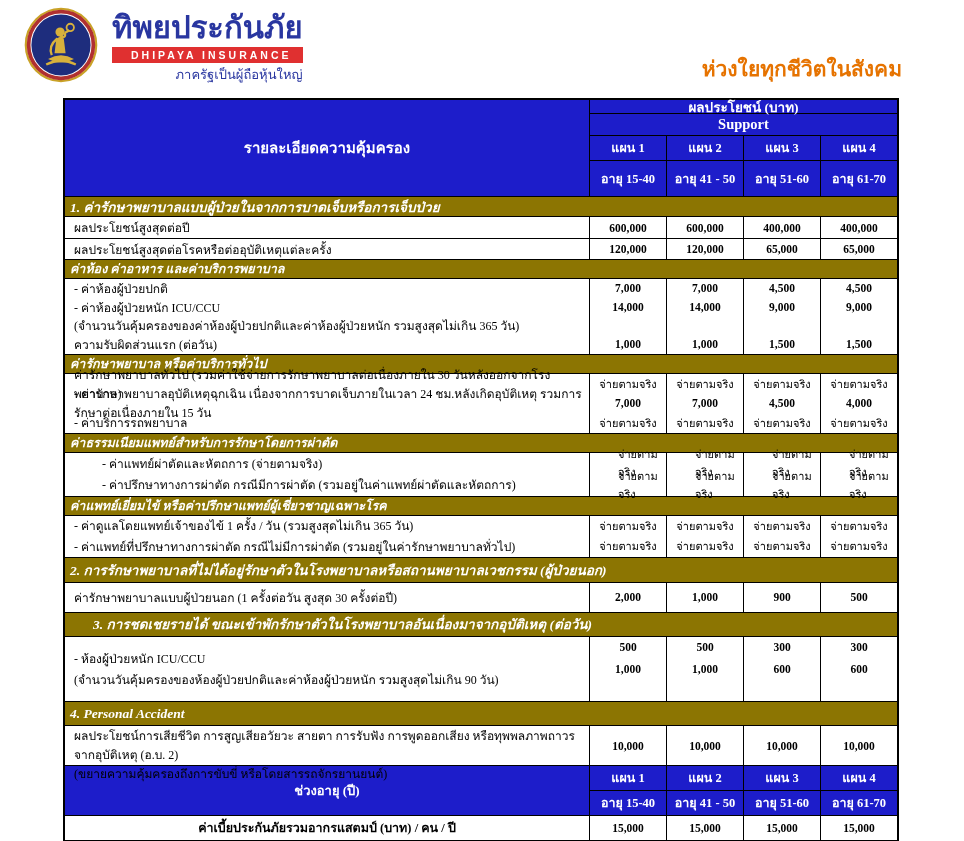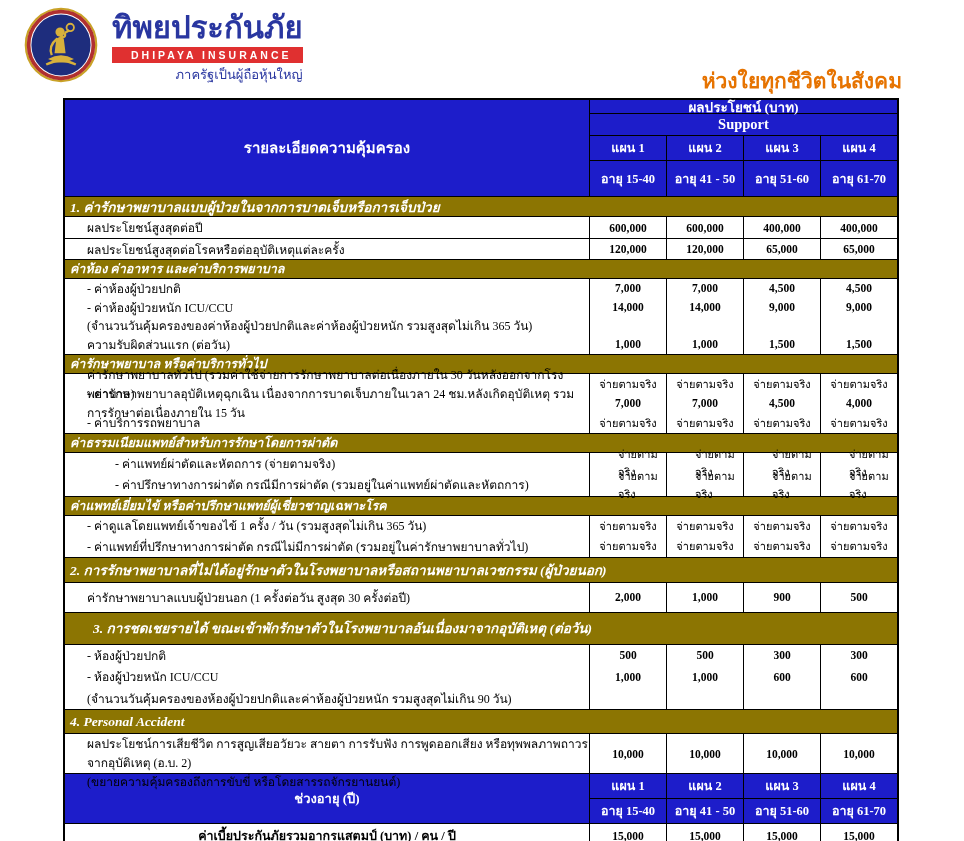--- a/index.html
+++ b/index.html
@@ -12,43 +12,43 @@
   }
 
   
   .brand { position:absolute; left:24px; top:6px; display:flex; gap:14px; }
   .emblem { width:74px; height:78px; }
   .brand-text { display:flex; flex-direction:column; padding-top:6px; }
   .brand-thai { font-family:"Liberation Sans","DejaVu Sans",sans-serif; font-weight:bold; font-size:31px; line-height:1.05; color:#2936a0; }
   .brand-band { margin-top:2px; background:#e03030; color:#fff; font-family:"Liberation Sans","DejaVu Sans",sans-serif;
     font-weight:bold; font-size:10.5px; letter-spacing:3px; padding:2px 2px 2px 10px; text-align:center; }
   .brand-sub { margin-top:1px; color:#2936a0; font-family:"Liberation Sans","DejaVu Sans",sans-serif; font-size:13px; text-align:right; }
-  .tagline { position:absolute; top:64px; right:62px; font-family:Liberation Mono, monospace;
+  .tagline { position:absolute; top:52px; right:62px; font-family:Liberation Mono, monospace;
     font-weight:bold; font-size:21px; color:#e67300; }
 
   
   .tbl { position:absolute; left:63px; top:98px; width:836px; border:2px solid #000; background:#fff; }
 
   .thead { display:flex; height:96px; background:#1d1dca; color:#fff; }
   .th-desc { flex:0 0 524px; display:flex; align-items:center; justify-content:center; font-weight:bold; font-size:15px; }
   .th-right { flex:1; display:flex; flex-direction:column; border-left:1px solid #000; }
   .th-benefit { height:14px; border-bottom:1px solid #000; display:flex; align-items:center; justify-content:center; font-weight:bold; font-size:13.5px; }
   .th-support { height:22px; border-bottom:1px solid #000; display:flex; align-items:center; justify-content:center; font-weight:bold; font-size:14.5px; }
   .th-plans { height:25px; display:flex; border-bottom:1px solid #000; }
   .th-ages { flex:1; display:flex; }
   .hcell { flex:1; display:flex; align-items:center; justify-content:center; font-weight:bold; font-size:12.5px; }
   .hcell + .hcell { border-left:1px solid #000; }
 
   .sec { border-top:1px solid #000; background:#8c7502; color:#fff; font-style:italic; font-weight:bold;
     font-size:12.5px; display:flex; align-items:center; padding-left:5px; height:19px; }
   .sec.big { font-size:13.5px; }
-  .sec.r0 { height:20px; } .sec.r11 { height:25px; } .sec.r13 { height:32px;padding-left:28px; } .sec.r15 { height:24px; }
+  .sec.r0 { height:20px; } .sec.r11 { height:25px; } .sec.r13 { height:24px;padding-left:28px; } .sec.r15 { height:24px; }
 
   .row { display:flex; border-top:1px solid #000; background:#fff; }
-  .desc { flex:0 0 524px; padding-left:22px; display:flex; flex-direction:column; justify-content:center; }
+  .desc { flex:0 0 524px; padding-left:9px; display:flex; flex-direction:column; justify-content:center; }
   .val { flex:1; border-left:1px solid #000; display:flex; flex-direction:column; justify-content:center; }
   .line { display:flex; align-items:center; font-size:12px; height:20px; }
   .val .line { justify-content:center; }
   .num { font-weight:bold; font-size:11.5px; }
   .paid { font-size:11px; }
 
   .r1 .line { height:21px; }
   .r2 .line { height:20px; }
   .r4 .line { height:18.7px; }
   .r6 .line { height:19.6px; }
@@ -281,21 +281,20 @@
           <div class="val">
             <div class="line num">900</div>
           </div>
           <div class="val">
             <div class="line num">500</div>
           </div>
         </div>
         <div class="sec r13 big">3. การชดเชยรายได้ ขณะเข้าพักรักษาตัวในโรงพยาบาลอันเนื่องมาจากอุบัติเหตุ (ต่อวัน)</div>
         <div class="row r14">
           <div class="desc">
-            <div class="line">- ห้องผู้ป่วยปกติ</div>
             <div class="line">- ห้องผู้ป่วยหนัก ICU/CCU</div>
             <div class="line">(จำนวนวันคุ้มครองของห้องผู้ป่วยปกติและค่าห้องผู้ป่วยหนัก รวมสูงสุดไม่เกิน 90 วัน)</div>
           </div>
           <div class="val">
             <div class="line num">500</div>
             <div class="line num">1,000</div>
             <div class="line paid"></div>
           </div>
           <div class="val">
             <div class="line num">500</div>

